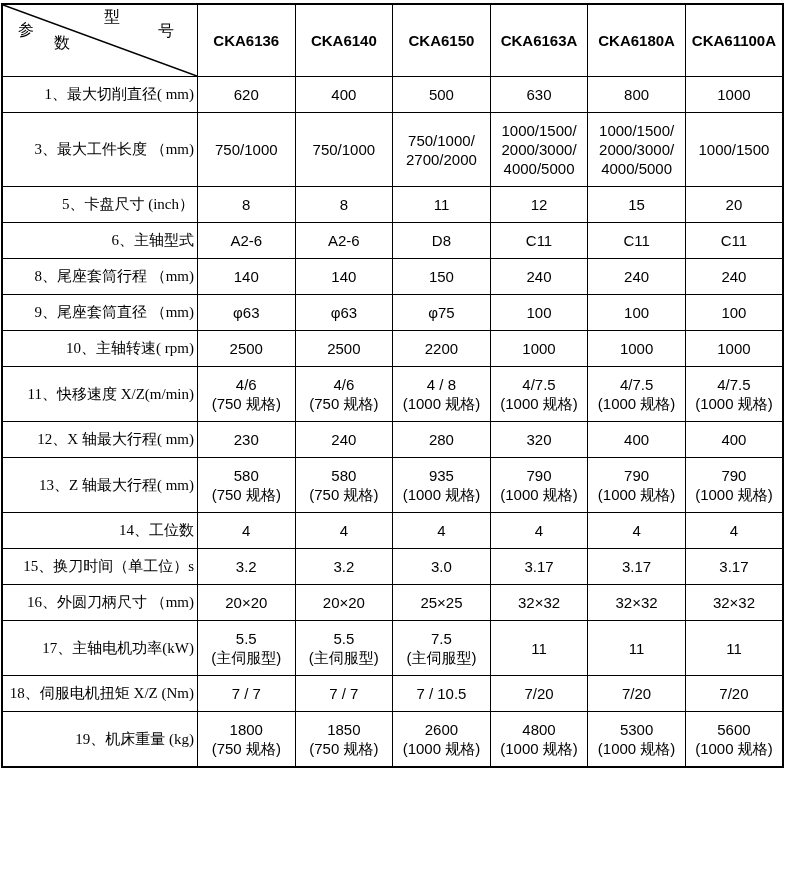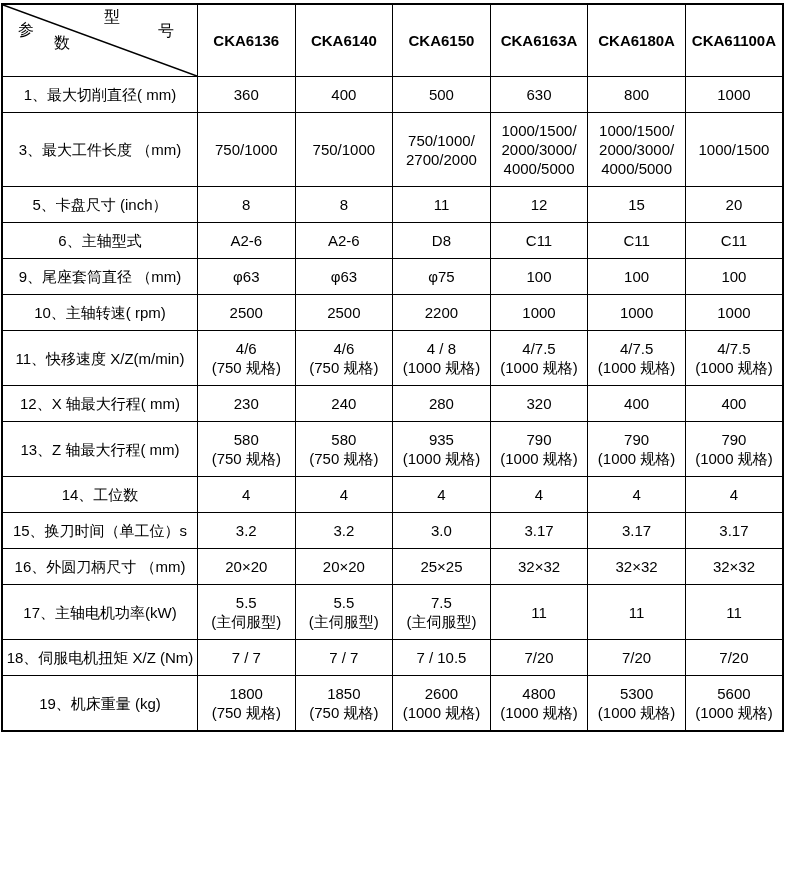--- a/index.html
+++ b/index.html
@@ -37,23 +37,23 @@
     padding: 0;
     height: 55px;
   }
   th.model-cell {
     font-weight: bold;
     text-align: center;
     font-family: "Liberation Sans", "DejaVu Sans", sans-serif;
     height: 55px;
   }
   td.label-cell {
-    text-align: center;
+    text-align: right;
     padding-left: 7px;
-    font-family: Liberation Sans, sans-serif;
+    font-family: Liberation Serif, serif;
     font-size: 15.5px;
   }
   td.value-cell {
     text-align: center;
     white-space: pre-line;
     font-family: "Liberation Sans", "DejaVu Sans", sans-serif;
   }
   .corner-svg {
     position: absolute;
     left: 0; top: 0;
@@ -92,21 +92,21 @@
         <th class="model-cell">CKA6140</th>
         <th class="model-cell">CKA6150</th>
         <th class="model-cell">CKA6163A</th>
         <th class="model-cell">CKA6180A</th>
         <th class="model-cell">CKA61100A</th>
       </tr>
     </thead>
     <tbody>
         <tr>
           <td class="label-cell">1、最大切削直径( mm)</td>
-          <td class="value-cell">360</td>
+          <td class="value-cell">620</td>
           <td class="value-cell">400</td>
           <td class="value-cell">500</td>
           <td class="value-cell">630</td>
           <td class="value-cell">800</td>
           <td class="value-cell">1000</td>
         </tr>
         <tr>
           <td class="label-cell">3、最大工件长度 （mm)</td>
           <td class="value-cell">750/1000</td>
           <td class="value-cell">750/1000</td>
@@ -132,20 +132,29 @@
         <tr>
           <td class="label-cell">6、主轴型式</td>
           <td class="value-cell">A2-6</td>
           <td class="value-cell">A2-6</td>
           <td class="value-cell">D8</td>
           <td class="value-cell">C11</td>
           <td class="value-cell">C11</td>
           <td class="value-cell">C11</td>
         </tr>
         <tr>
+          <td class="label-cell">8、尾座套筒行程 （mm)</td>
+          <td class="value-cell">140</td>
+          <td class="value-cell">140</td>
+          <td class="value-cell">150</td>
+          <td class="value-cell">240</td>
+          <td class="value-cell">240</td>
+          <td class="value-cell">240</td>
+        </tr>
+        <tr>
           <td class="label-cell">9、尾座套筒直径 （mm)</td>
           <td class="value-cell">φ63</td>
           <td class="value-cell">φ63</td>
           <td class="value-cell">φ75</td>
           <td class="value-cell">100</td>
           <td class="value-cell">100</td>
           <td class="value-cell">100</td>
         </tr>
         <tr>
           <td class="label-cell">10、主轴转速( rpm)</td>

